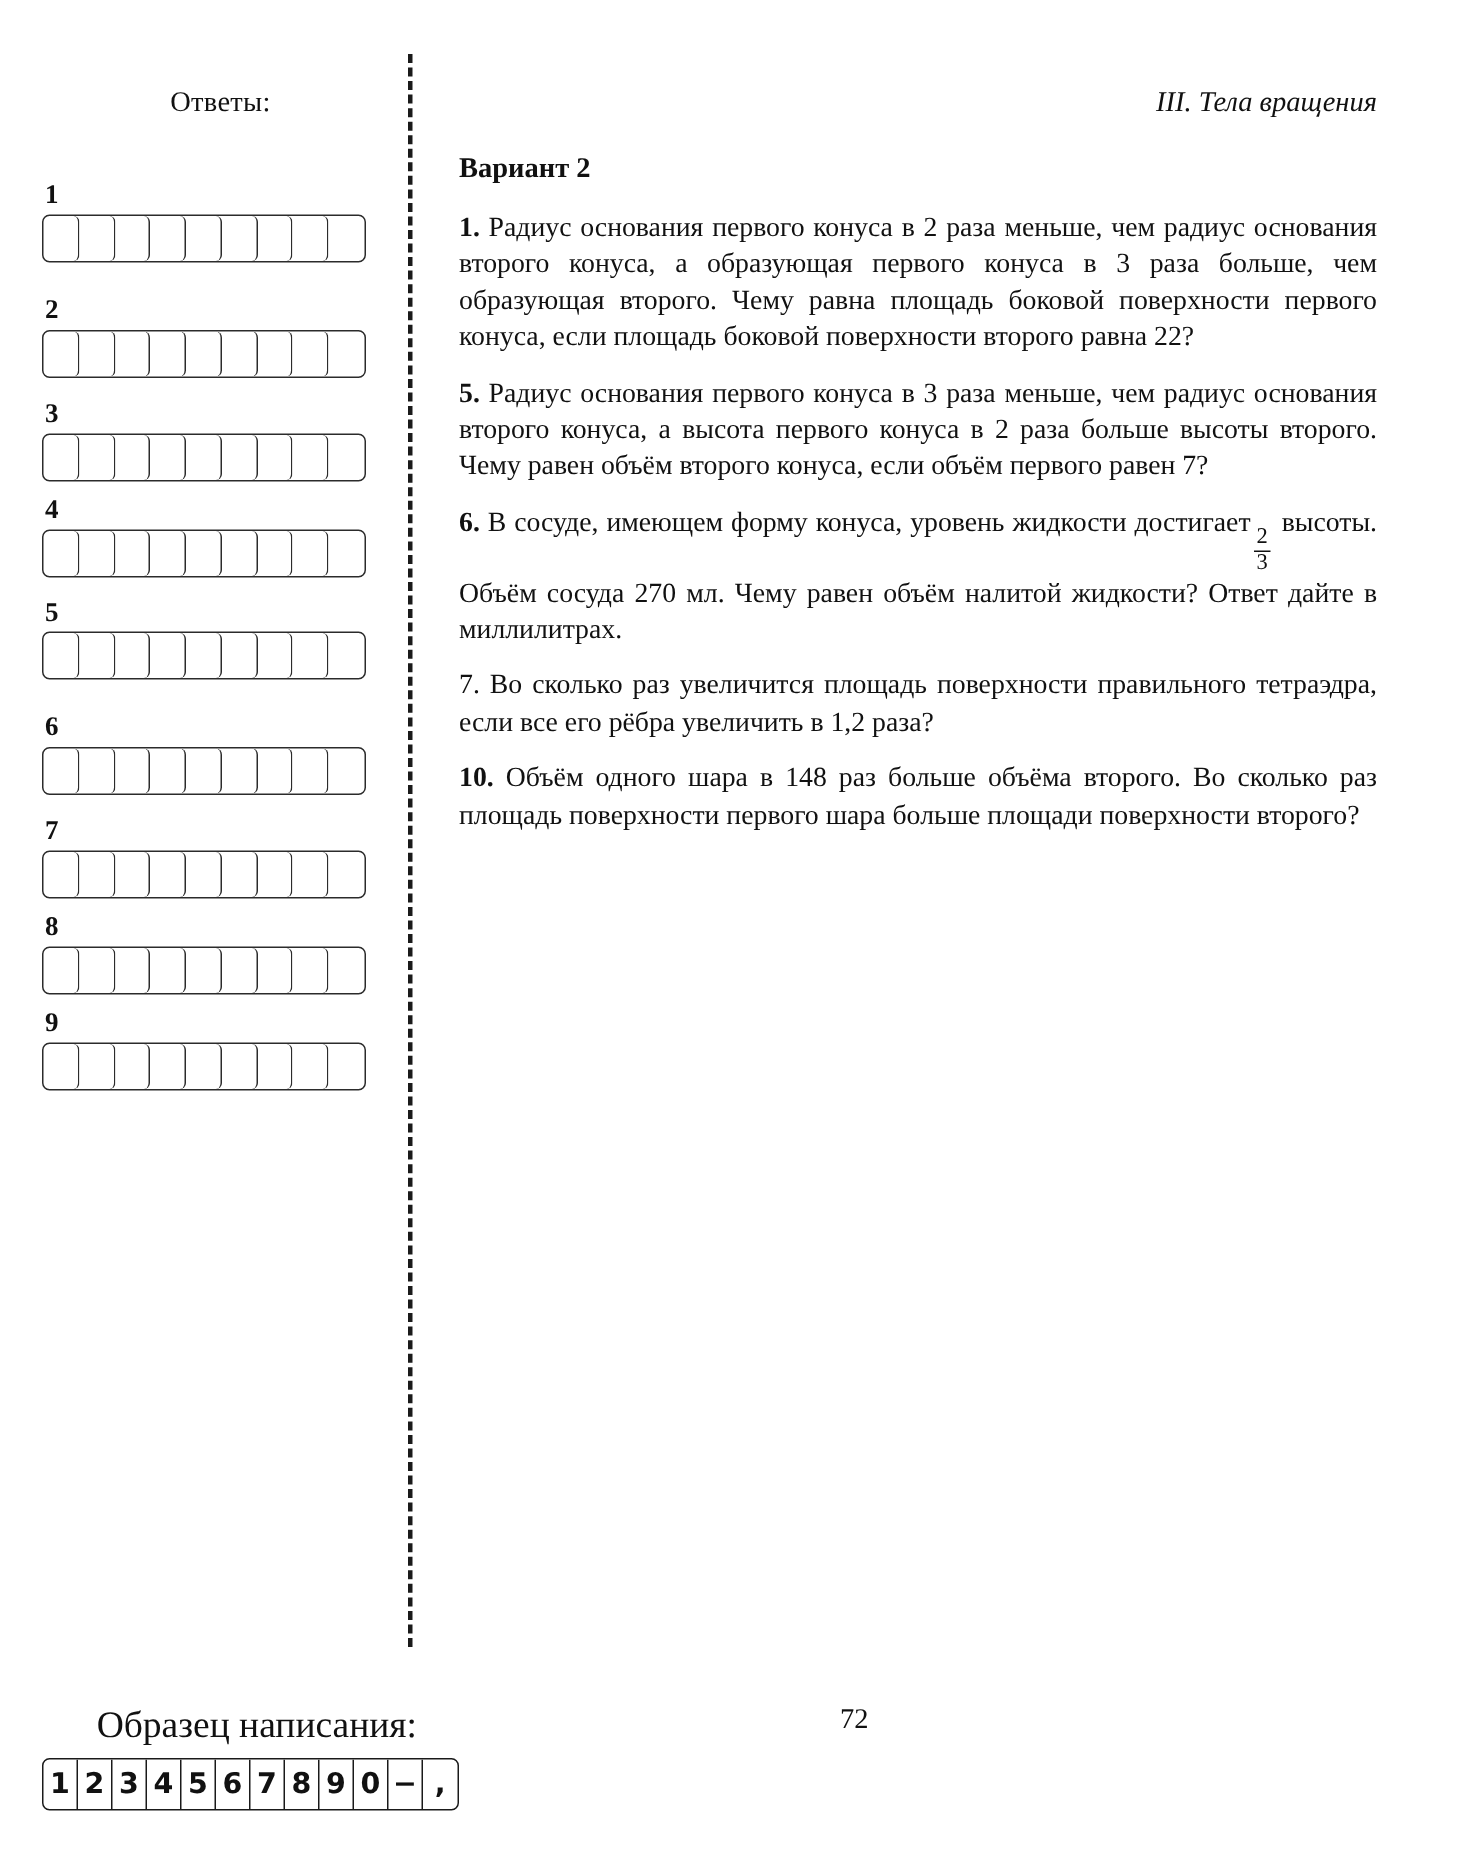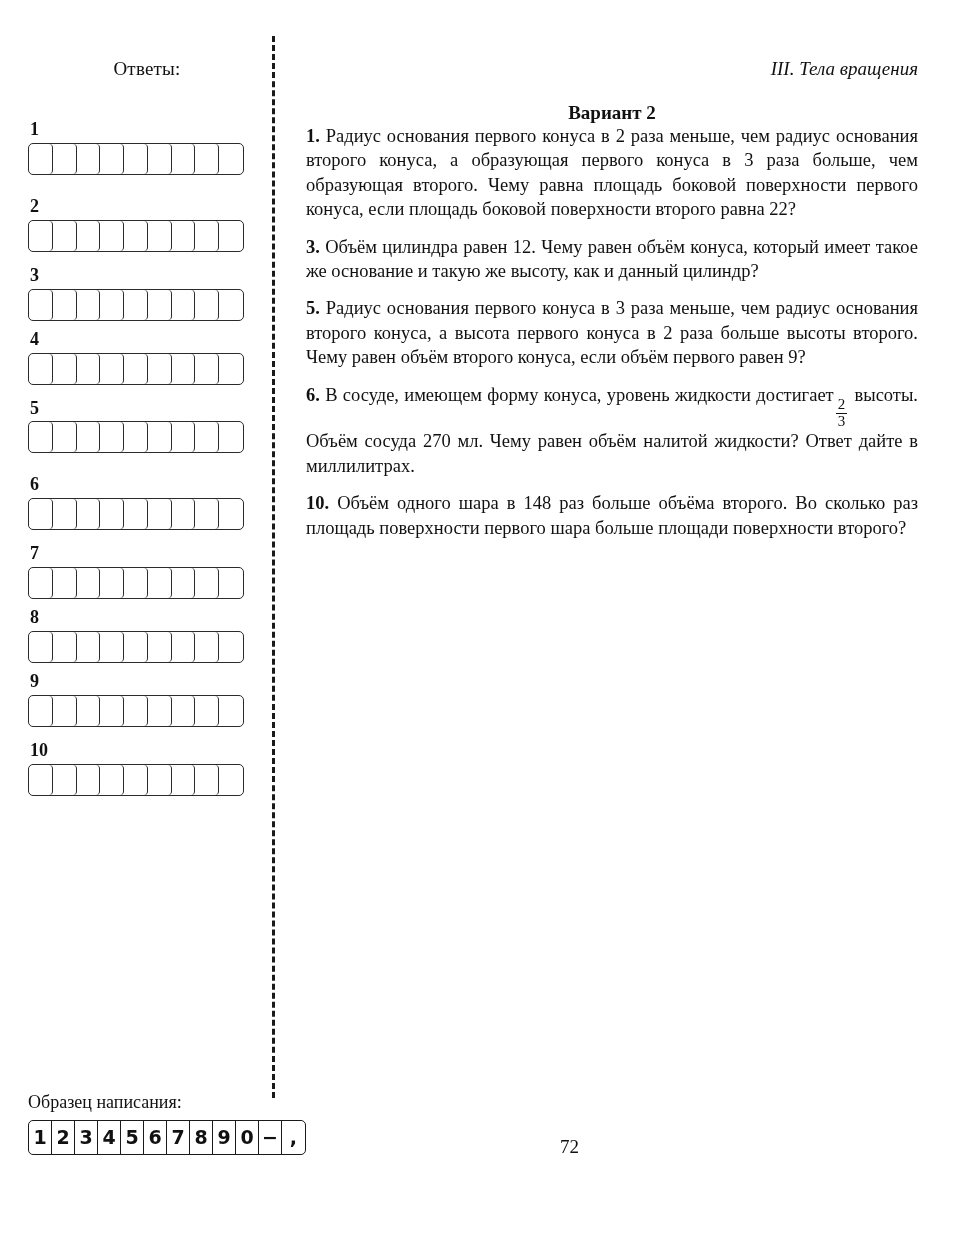--- a/index.html
+++ b/index.html
@@ -78,23 +78,24 @@
   .gap-sm { margin-bottom: 9px; }
 
   
   .sample {
     position: absolute;
     left: 28px;
     top: 1092px;
     width: 250px;
   }
   .sample-label {
-    font-size: 18px;
-    text-align: left;
+    font-size: 25px;
+    text-align: right;
     margin-bottom: 7px;
+    margin-top: 45px;
   }
   .sample-row {
     display: flex;
     border: 1.6px solid #1a1a1a;
     border-radius: 5px;
     overflow: hidden;
     width: 276px;
     background: #fff;
   }
   .sample-row .scell {
@@ -121,21 +122,22 @@
   }
   .chapter-title {
     font-style: italic;
     font-size: 19px;
     text-align: right;
     margin-bottom: 22px;
   }
   .variant-title {
     font-weight: bold;
     font-size: 19px;
-    text-align: center;
+    text-align: left;
+    margin-bottom: 16px;
   }
   .task {
     font-size: 18.5px;
     line-height: 1.32;
     text-align: justify;
     margin-bottom: 13px;
     hyphens: manual;
   }
   .task b { font-weight: bold; }
   .frac {
@@ -274,34 +276,20 @@
             <div class="cell"></div>
             <div class="cell"></div>
             <div class="cell"></div>
             <div class="cell"></div>
             <div class="cell"></div>
             <div class="cell"></div>
           </div>
         </div>
         <div class="answer-block gap-md">
           <div class="answer-num">9</div>
-          <div class="boxes">
-            <div class="cell"></div>
-            <div class="cell"></div>
-            <div class="cell"></div>
-            <div class="cell"></div>
-            <div class="cell"></div>
-            <div class="cell"></div>
-            <div class="cell"></div>
-            <div class="cell"></div>
-            <div class="cell"></div>
-          </div>
-        </div>
-        <div class="answer-block gap-sm">
-          <div class="answer-num">10</div>
           <div class="boxes">
             <div class="cell"></div>
             <div class="cell"></div>
             <div class="cell"></div>
             <div class="cell"></div>
             <div class="cell"></div>
             <div class="cell"></div>
             <div class="cell"></div>
             <div class="cell"></div>
             <div class="cell"></div>
@@ -326,25 +314,25 @@
         <div class="scell">−</div>
         <div class="scell">,</div>
       </div>
   </div>
 
   <div class="right-col">
     <div class="chapter-title">III. Тела вращения</div>
     <div class="variant-title">Вариант 2</div>
     <div id="tasks">
         <div class="task"><b>1.</b> <span>Радиус основания первого конуса в 2 раза меньше, чем радиус основания второго конуса, а образующая первого конуса в 3 раза больше, чем образующая второго. Чему равна площадь боковой поверхности первого конуса, если площадь боковой поверхности второго равна 22?</span></div>
-        <div class="task"><b>3.</b> <span>Объём цилиндра равен 12. Чему равен объём конуса, который имеет такое же основание и такую же высоту, как и данный цилиндр?</span></div>
-        <div class="task"><b>5.</b> <span>Радиус основания первого конуса в 3 раза меньше, чем радиус основания второго конуса, а высота первого конуса в 2 раза больше высоты второго. Чему равен объём второго конуса, если объём первого равен 9?</span></div>
+        <div class="task"><b>5.</b> <span>Радиус основания первого конуса в 3 раза меньше, чем радиус основания второго конуса, а высота первого конуса в 2 раза больше высоты второго. Чему равен объём второго конуса, если объём первого равен 7?</span></div>
         <div class="task"><b>6.</b> <span>В сосуде, имеющем форму конуса, уровень жидкости достигает</span><span class="frac">
             <span class="num">2</span>
             <span class="den">3</span>
           </span><span> высоты. Объём сосуда 270 мл. Чему равен объём налитой жидкости? Ответ дайте в миллилитрах.</span></div>
+        <div class="task"><b style="font-weight: normal;">7.</b> <span>Во сколько раз увеличится площадь поверхности правильного тетраэдра, если все его рёбра увеличить в 1,2 раза?</span></div>
         <div class="task"><b>10.</b> <span>Объём одного шара в 148 раз больше объёма второго. Во сколько раз площадь поверхности первого шара больше площади поверхности второго?</span></div>
       </div>
   </div>
 
   <div class="page-number">72</div>
 
 </div>
 
 </body></html>

